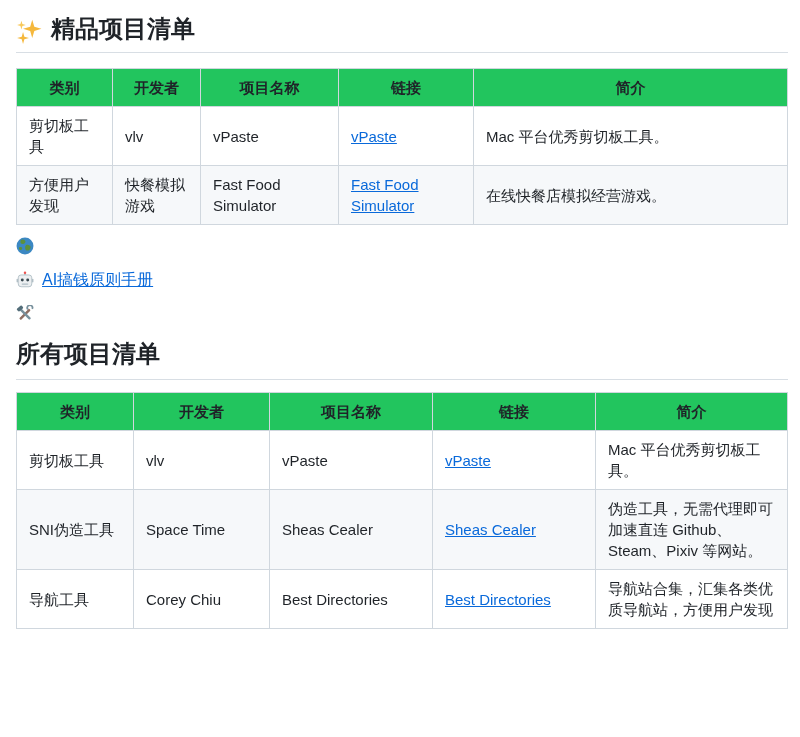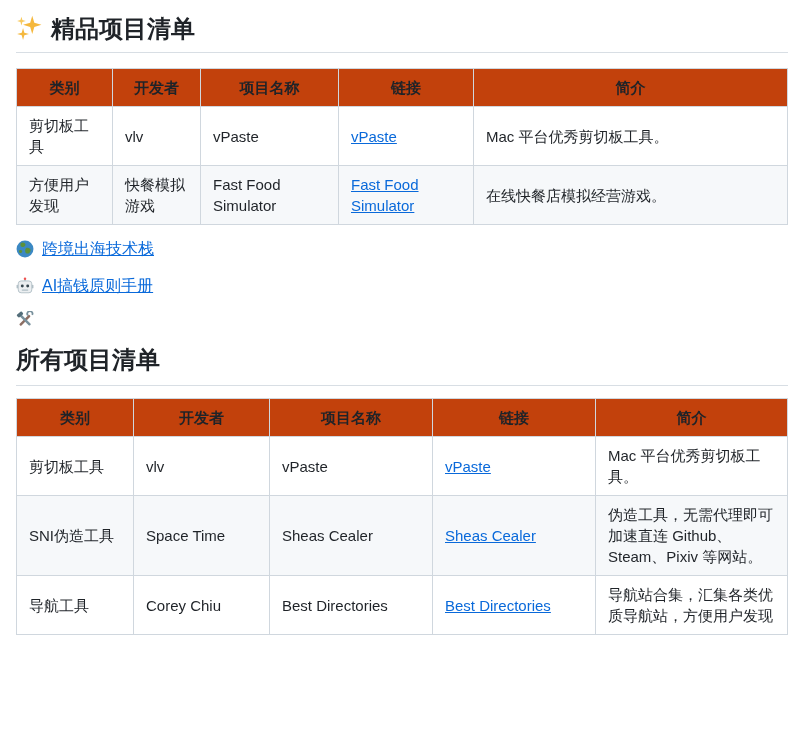--- a/index.html
+++ b/index.html
@@ -5,36 +5,36 @@
   * { box-sizing: border-box; }
   html, body { margin: 0; padding: 0; }
   body {
     width: 800px; height: 737px; overflow: hidden;
     background: #ffffff; color: #1f2328;
     font-family: "Liberation Sans", "DejaVu Sans", sans-serif;
   }
   .page { padding: 12px 12px 24px 16px; }
 
   h2.section {
-    display: flex; align-items: flex-start; gap: 9px;
+    display: flex; align-items: flex-end; gap: 9px;
     font-size: 24px; font-weight: 700; line-height: 1.25;
     margin: 0; padding-bottom: 8px;
     border-bottom: 1px solid #d8dee4;
   }
   #featured-heading { margin-top: 2px; }
   #resources-heading { margin-top: 24px; }
   #all-projects-heading { margin-top: 18px; font-family: Liberation Mono, monospace; }
 
   table {
     width: 100%; border-collapse: collapse; table-layout: fixed;
     margin-top: 15px; font-size: 15px; line-height: 1.4;
   }
   #all-projects-table { margin-top: 12px; }
   th, td { border: 1px solid #d0d7de; padding: 8px 12px; word-wrap: break-word; }
-  th { text-align: center; font-weight: 700; background: #c2410c; }
+  th { text-align: center; font-weight: 700; background: #22c55e; }
   td { text-align: left; vertical-align: middle; }
   tbody tr:nth-child(even) td { background: #f6f8fa; }
 
   a { color: #0969da; text-decoration: underline; cursor: pointer; }
 
   ul.resources { list-style: none; margin: 12px 0 0 0; padding: 0; font-size: 16px; }
   ul.resources li { display: flex; align-items: center; gap: 8px; margin: 0 0 13px 0; line-height: 24px; }
   .res-icon { display: inline-flex; width: 18px; height: 18px; flex: 0 0 18px; }
   .res-icon svg { width: 18px; height: 18px; }
   .h-icon { display: inline-flex; width: 26px; height: 26px; }
@@ -102,21 +102,20 @@
   <ul class="resources">
     <li>
       <span class="res-icon">
         <svg viewBox="0 0 16 16" aria-hidden="true">
           <circle cx="8" cy="8" r="7.5" fill="#3b88c3"></circle>
           <path fill="#5c913b" d="M4 3 C5 2 7 2 8 3 C9 4 8 5.5 7 6 C6 6.5 4.5 6 4 5 Z"></path>
           <path fill="#5c913b" d="M9 7 C11 6.5 13 7.5 13 9 C13 11 11 12.5 9.5 12 C8 11.5 7.5 8.5 9 7 Z"></path>
           <path fill="#5c913b" d="M3 9 C4 8.5 5.5 9 5.5 10 C5.5 11 4.5 12 3.5 11.5 C2.5 11 2.5 9.5 3 9 Z"></path>
         </svg>
       </span>
-      <a href="#">跨境出海技术栈</a>
     </li>
     <li>
       <span class="res-icon">
         <svg viewBox="0 0 16 16" aria-hidden="true">
           <line x1="8" y1="1.5" x2="8" y2="3.5" stroke="#90a4ae" stroke-width="1"></line>
           <circle cx="8" cy="1.6" r="1.1" fill="#ef5350"></circle>
           <rect x="2" y="3.5" width="12" height="10.5" rx="2.5" fill="#eceff1" stroke="#b0bec5" stroke-width="0.8"></rect>
           <rect x="0.5" y="6.8" width="1.3" height="3.4" rx="0.65" fill="#b0bec5"></rect>
           <rect x="14.2" y="6.8" width="1.3" height="3.4" rx="0.65" fill="#b0bec5"></rect>
           <circle cx="5.6" cy="8" r="1.3" fill="#37474f"></circle>

